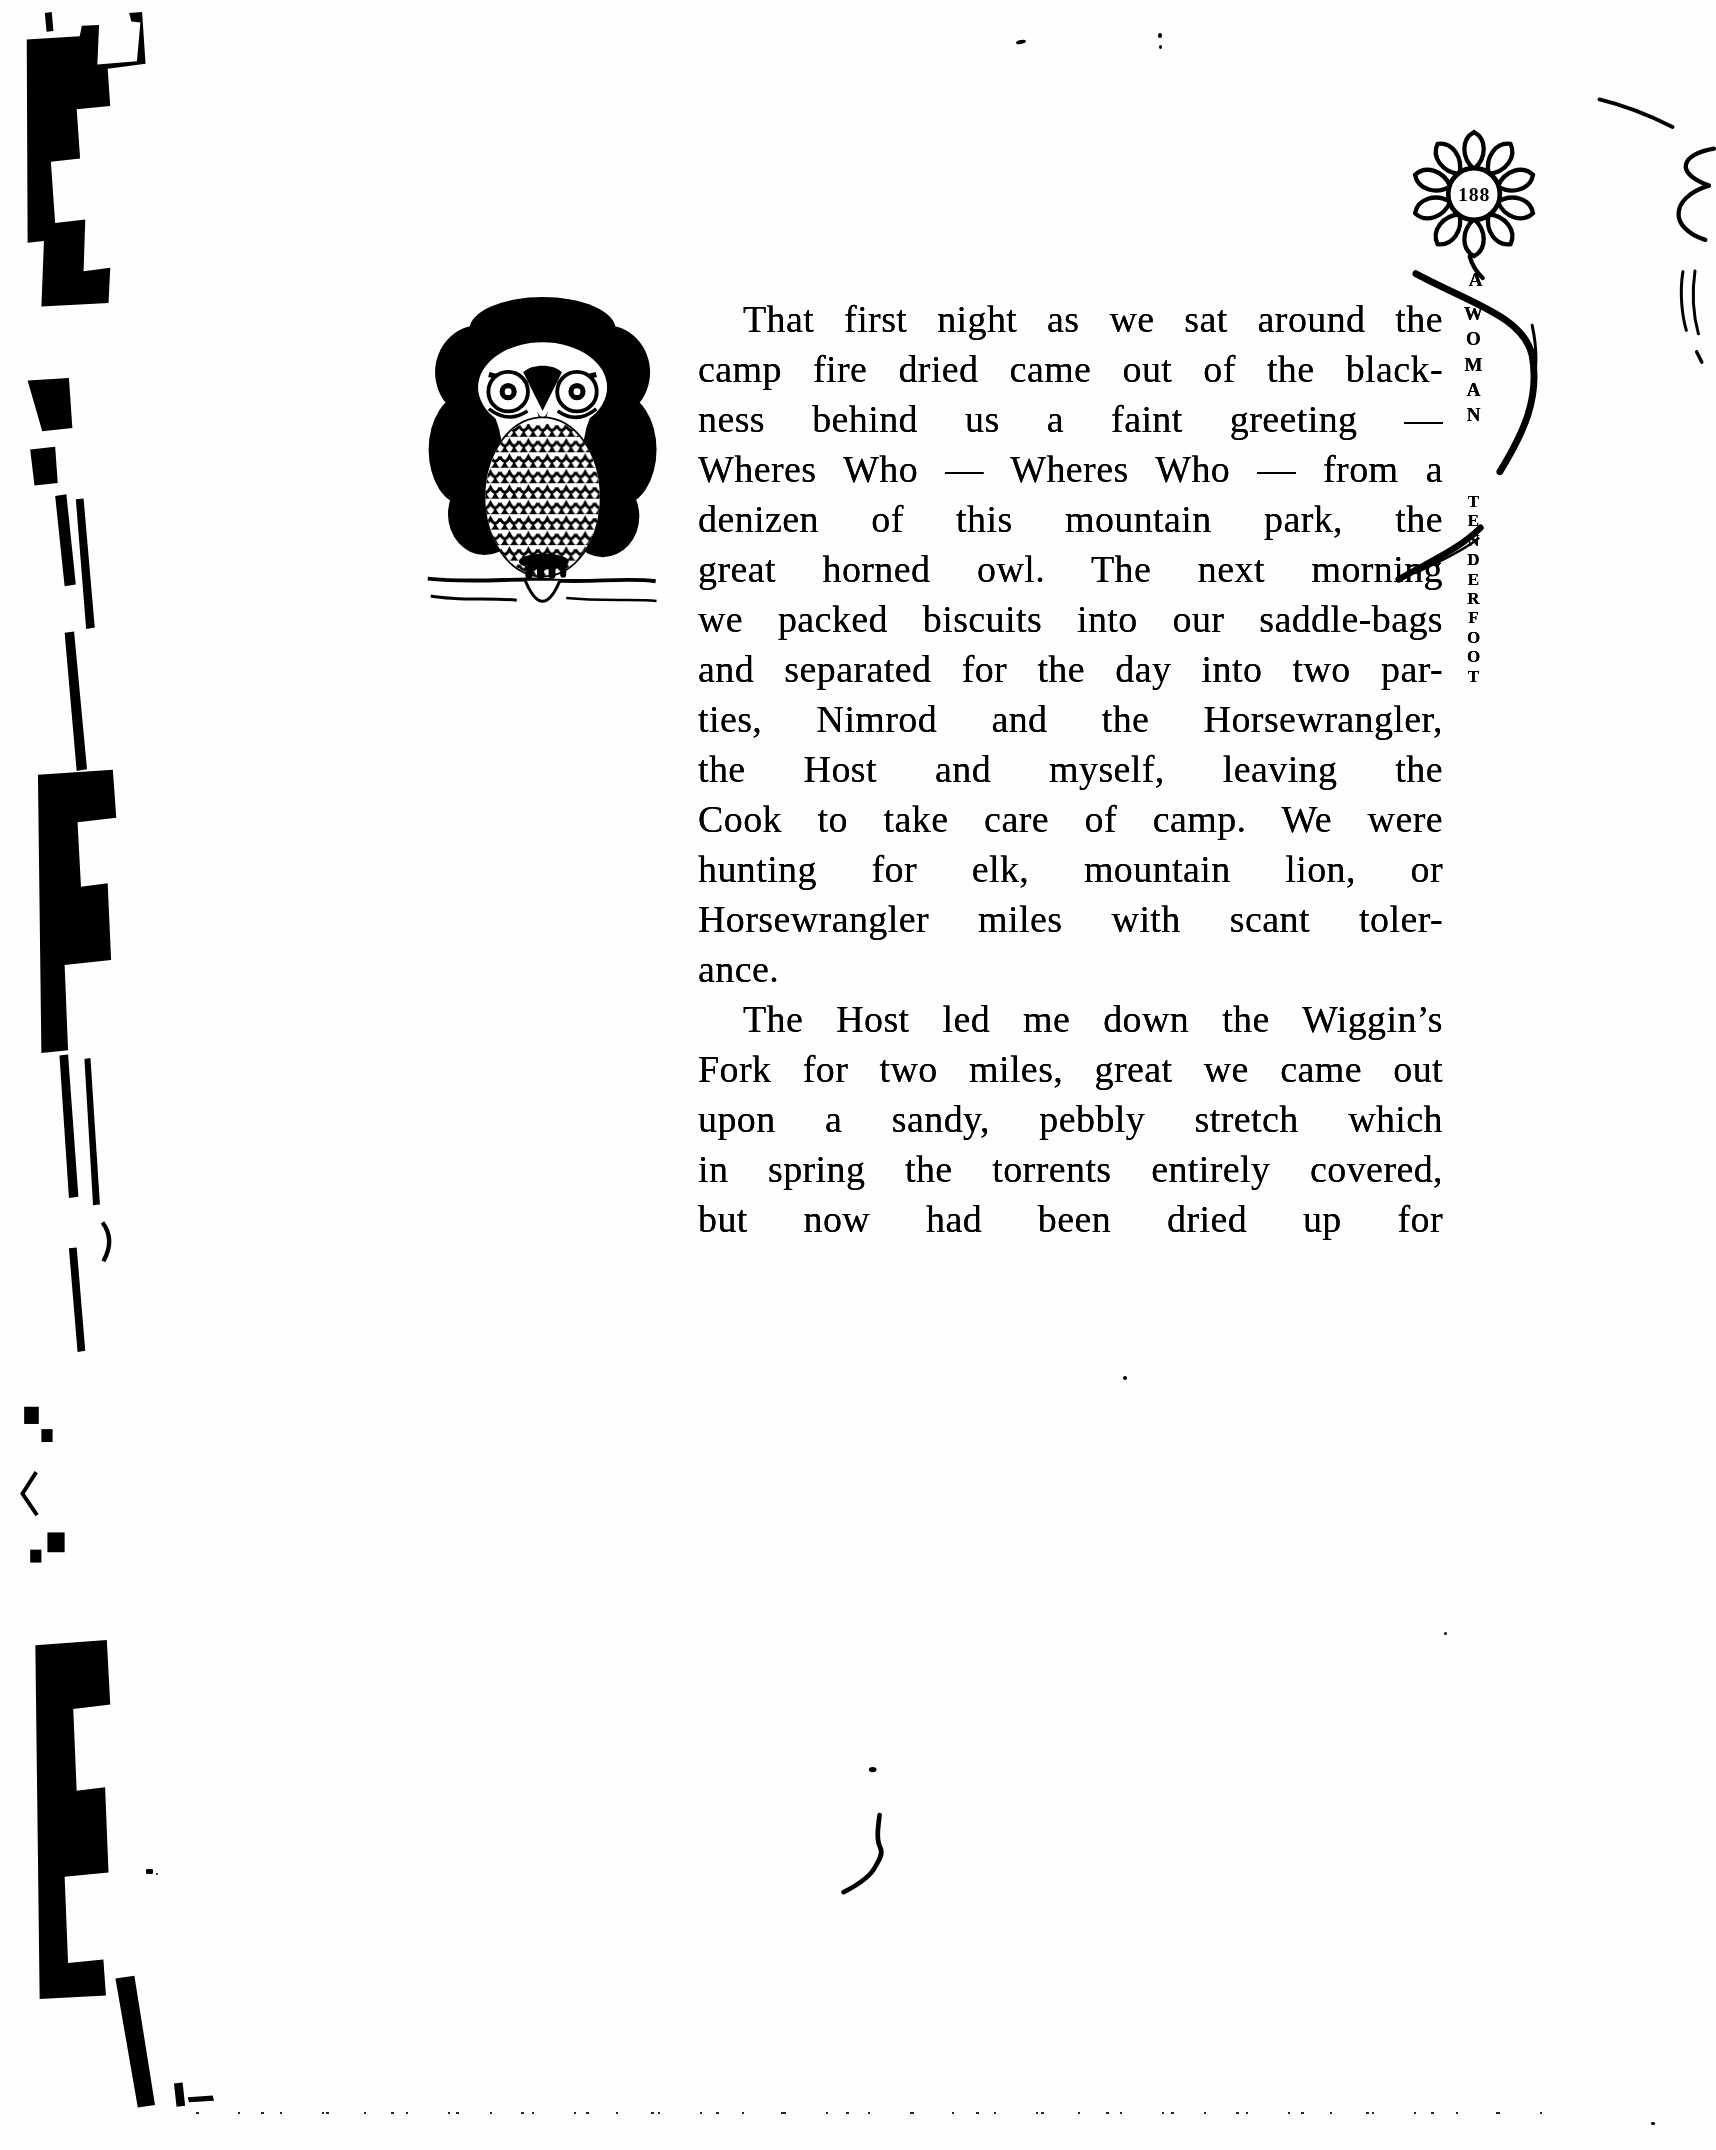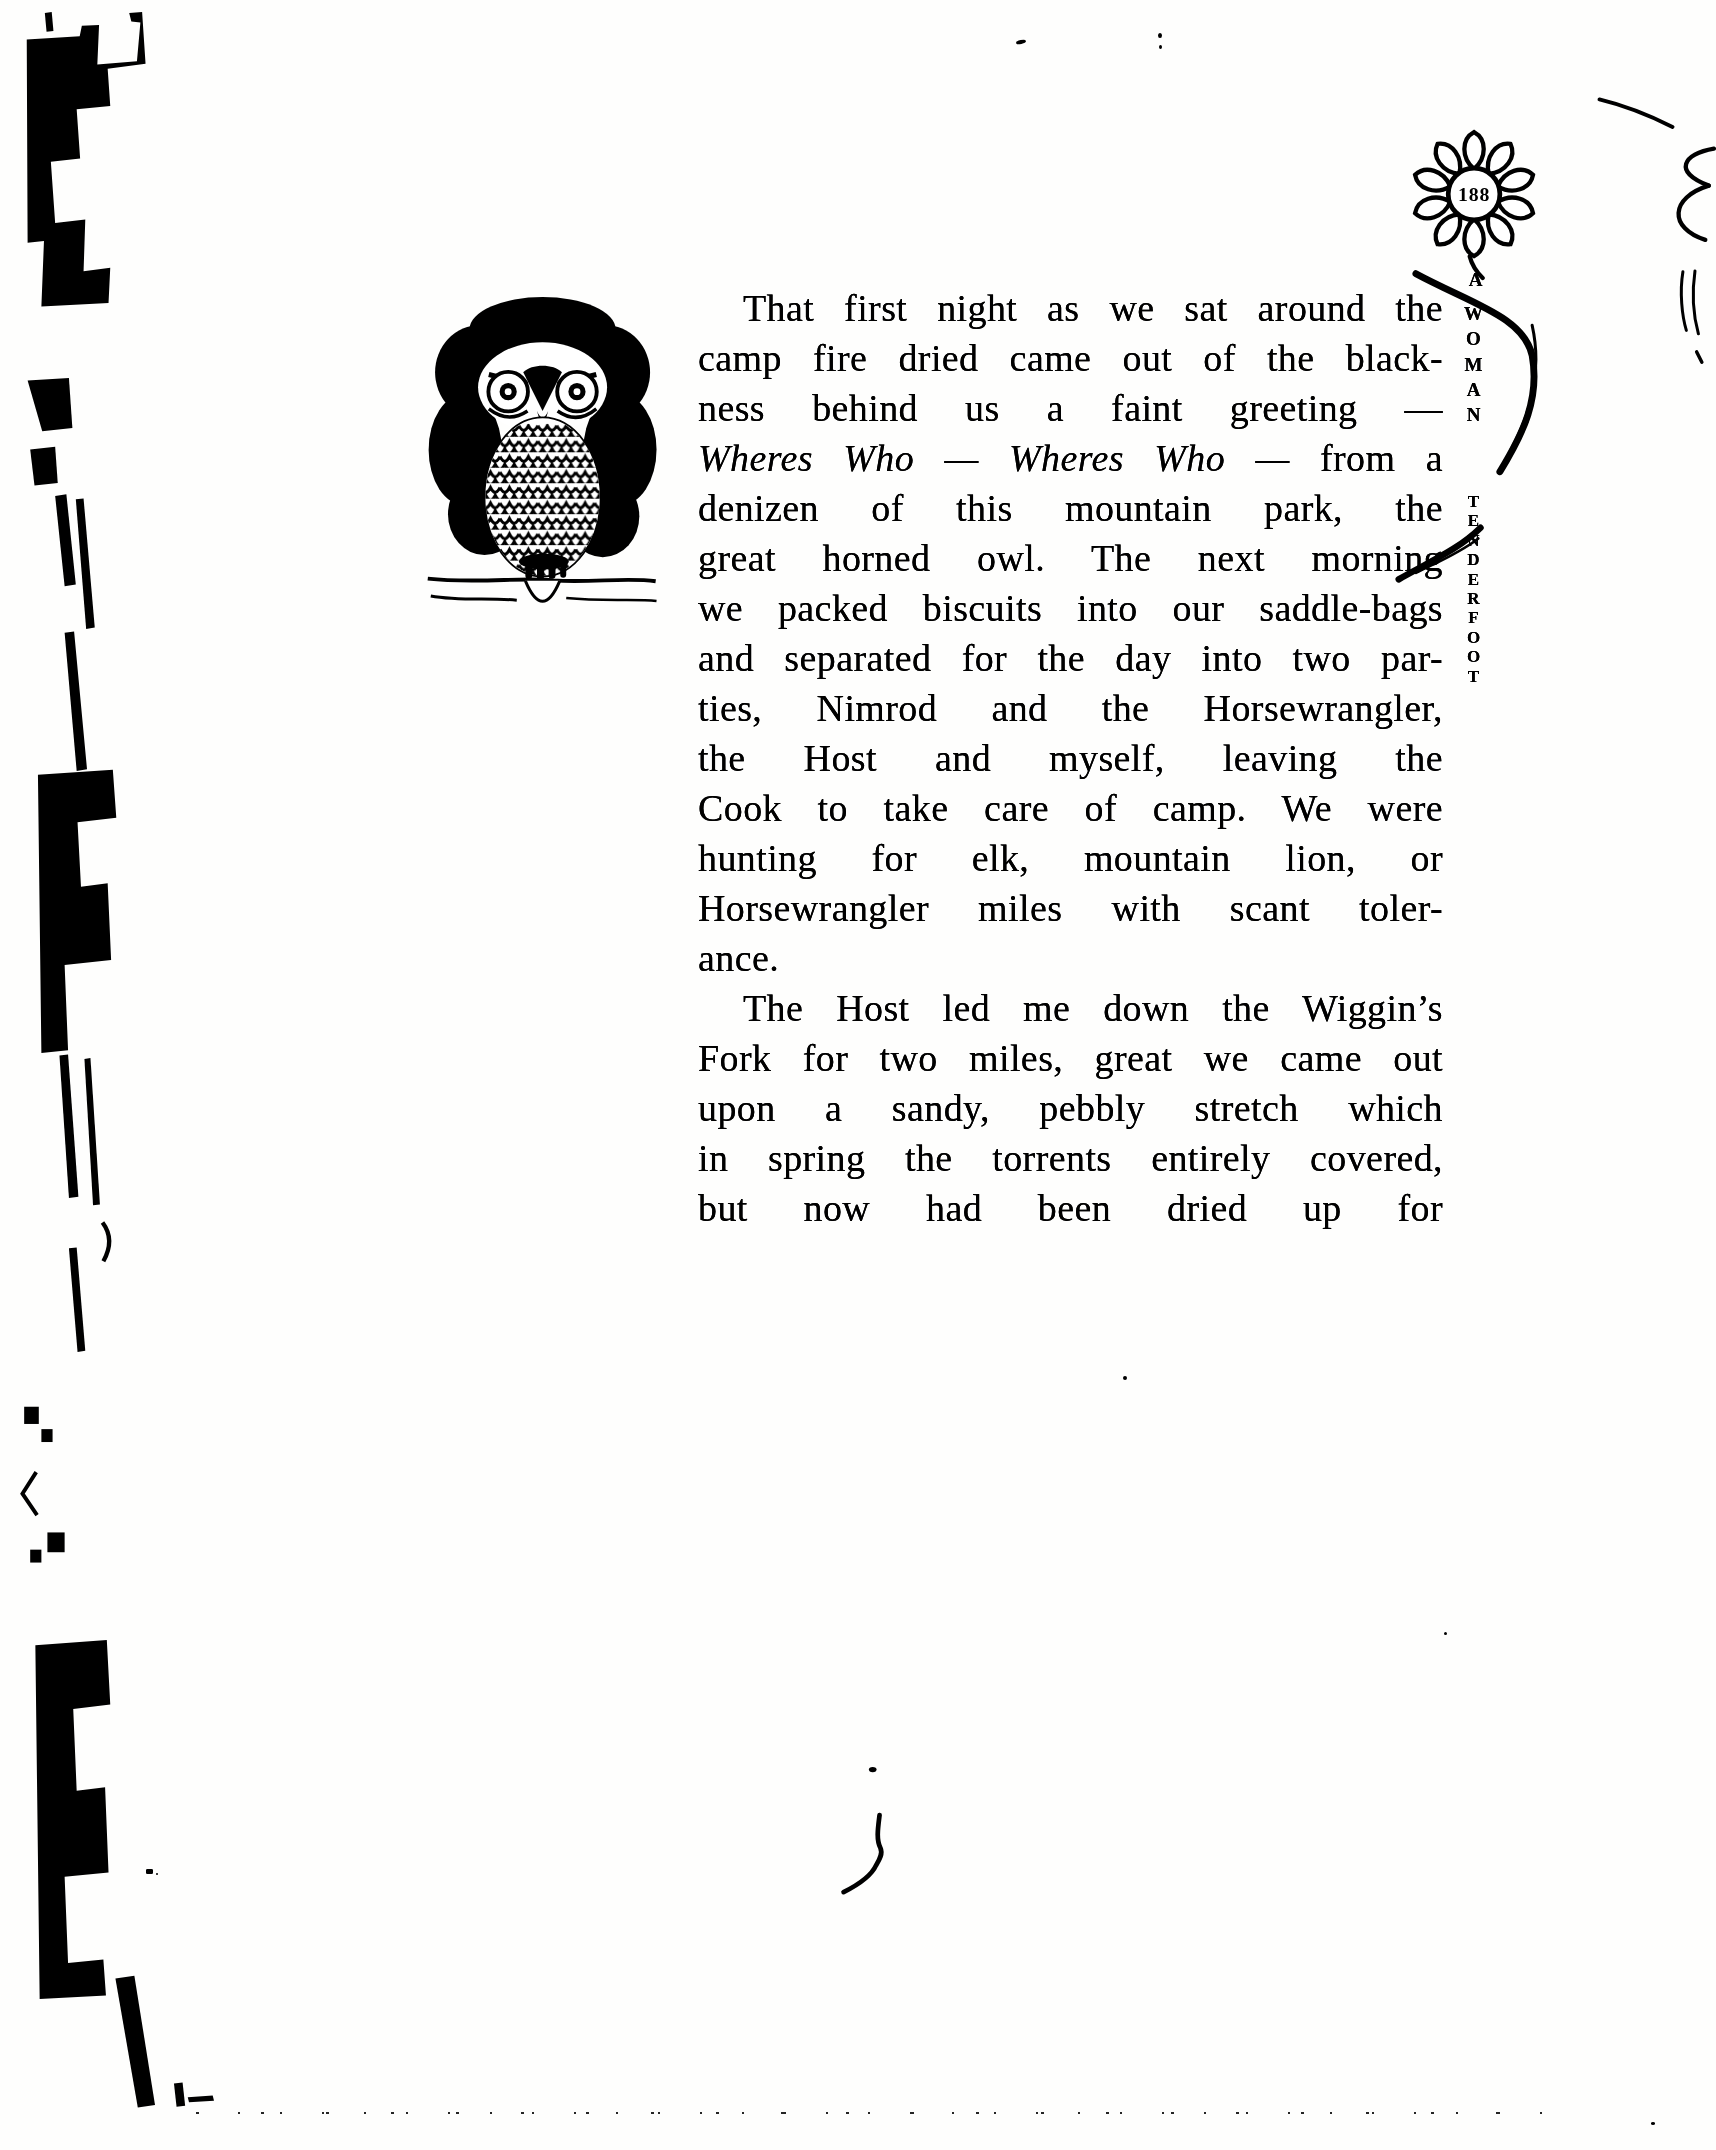--- a/index.html
+++ b/index.html
@@ -5,32 +5,32 @@
   html,body{margin:0;padding:0}
   body{
     position:relative;
     width:1717px;height:2151px;
     background:#fefefdff;
     font-family:"Liberation Serif", serif;
     color:#000;
     overflow:hidden;
   }
   
-  .text-block{position:absolute;left:698px;top:283px;width:745px}
+  .text-block{position:absolute;left:698px;top:294px;width:745px}
   .line{
     font-size:38px;line-height:50px;
     text-align:justify;text-align-last:justify;
     letter-spacing:0.4px;
     text-shadow:0 0 0.4px #000;
     height:50px;overflow:hidden;
     white-space:nowrap;
   }
   .line.left{text-align-last:left}
   .line.indent{text-indent:45px}
-  .it{font-style:italic}
+  .it{}
   
   .vword{
     position:absolute;
     writing-mode:vertical-rl;text-orientation:upright;
     font-weight:bold;color:#000;
     text-shadow:0 0 0.4px #000;
   }
   #word-a{left:1464px;top:269px;font-size:19px}
   #word-woman{left:1462px;top:303px;font-size:19px;letter-spacing:4.3px}
   #word-tender{left:1463px;top:492px;font-size:17px;letter-spacing:0.4px}

